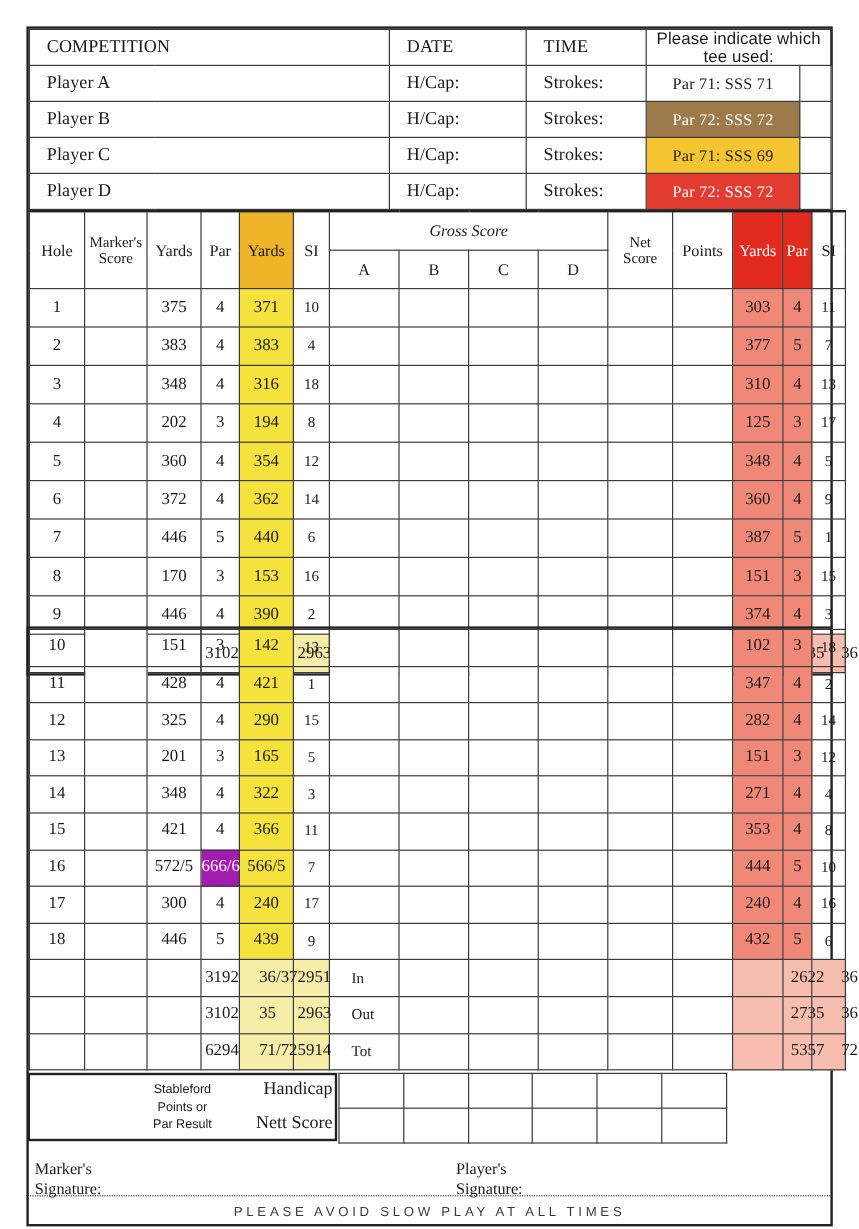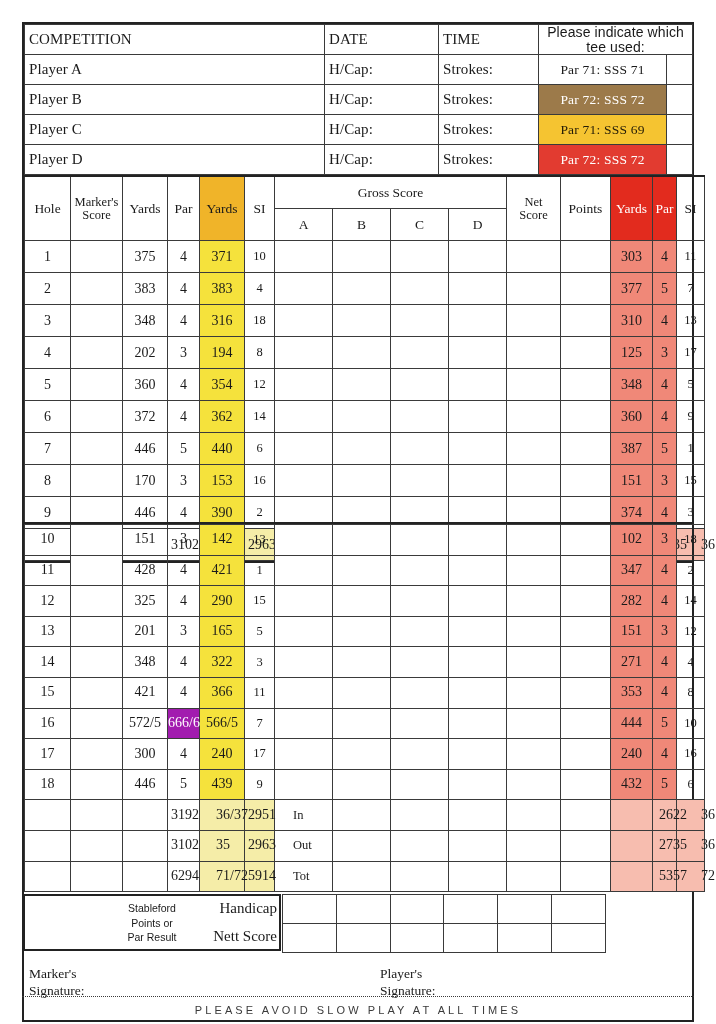--- a/index.html
+++ b/index.html
@@ -32,42 +32,42 @@
   
   #section-top{
     position:absolute;left:22px;top:22px;
     width:672px;
     border:2px solid #222;
     box-sizing:border-box;
   }
   #tbl-head{width:100%;}
   #tbl-head td{height:29px;}
   .lbl-left{
-    text-align:left;padding-left:4px;
+    text-align:left;padding-left:14px;
     font-size:15px;letter-spacing:.1px;
   }
   .tee-note{
     font-size:14px;text-align:center;letter-spacing:.1px;
     font-family:"Liberation Sans", sans-serif;
   }
   .tee-cell{font-size:13.5px;letter-spacing:.2px;}
   .tee-white{background:#ffffff;color:#1a1a1a;}
   .tee-brown{background:#9c7a4a;color:#ffffff;}
   .tee-amber{background:#f5c431;color:#241c06;}
   .tee-red  {background:#e23b30;color:#ffffff;}
   .tee-tick {background:#ffffff;}
 
   
   #tbl-front{width:100%;border-top:2px solid #222;}
   #tbl-front td{height:31px;}
   .hdr{font-size:13.5px;line-height:1.0;}
   .hdr-2{font-size:12.5px;line-height:1.05;}
   .hdr-y{background:#f0b429;color:#1a1a1a;font-size:13.5px;}
   .hdr-r{background:#e22b1e;color:#ffffff;font-size:13.5px;}
-  .grossbar{font-size:13.5px;border-bottom:1px solid #3a3a3a;}
+  .grossbar{font-size:13.5px;border-bottom:1px solid #3a3a3a;font-style:italic;}
 
   .c-yellow{background:#f5e23c;}
   .c-yellow-lt{background:#f5eda8;}
   .c-red{background:#f08878;}
   .c-red-lt{background:#f7bdaf;}
   .c-brown{background:#a21caf;color:#ffffff;}
   .row-h td{height:29.6px;}
   .tot-h td{height:29.6px;padding-left:48px;}
   .num{font-size:14px;}
   .sm{font-size:12.5px;}

